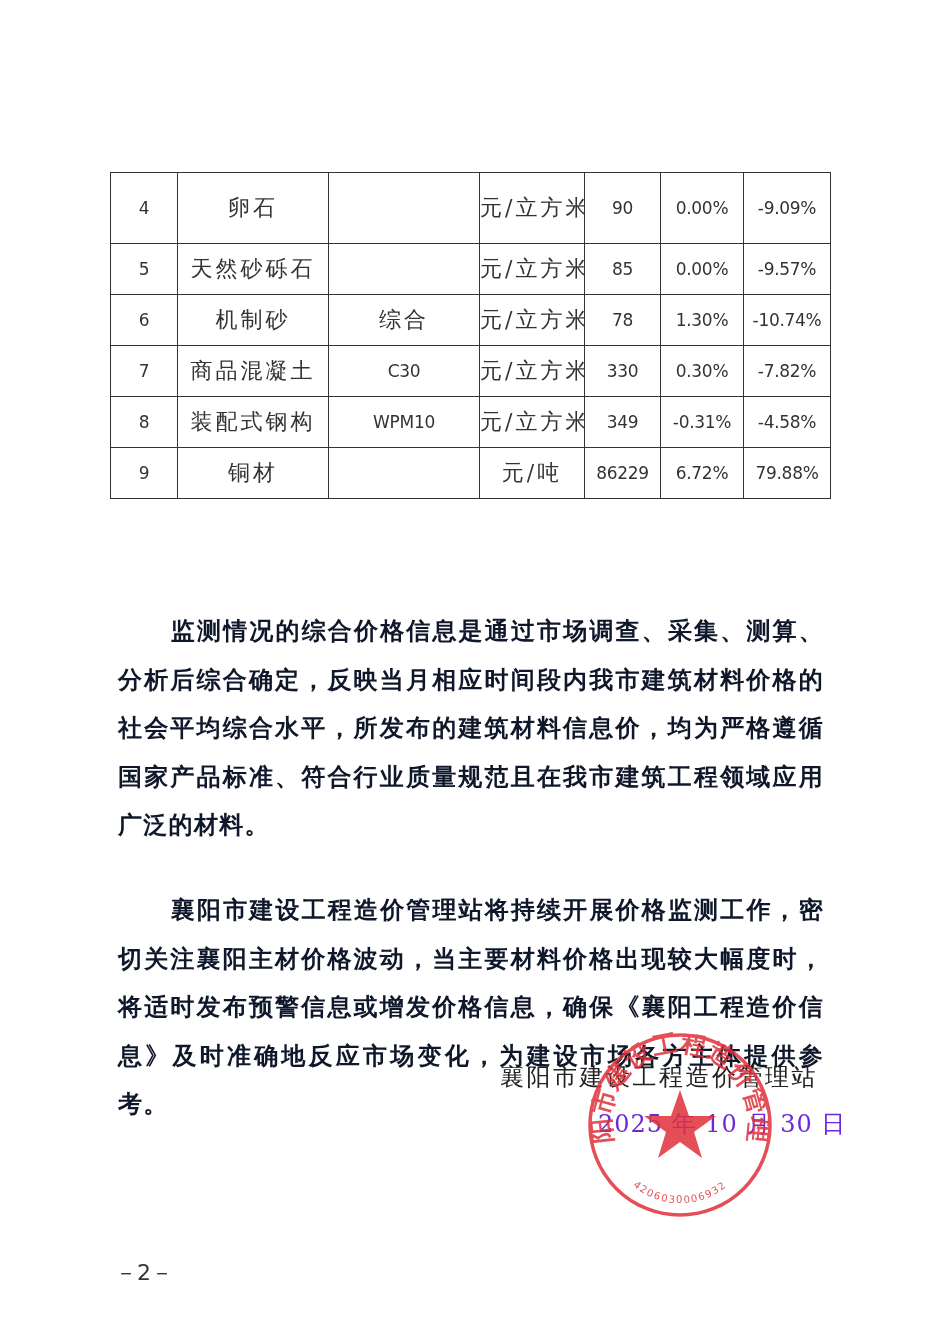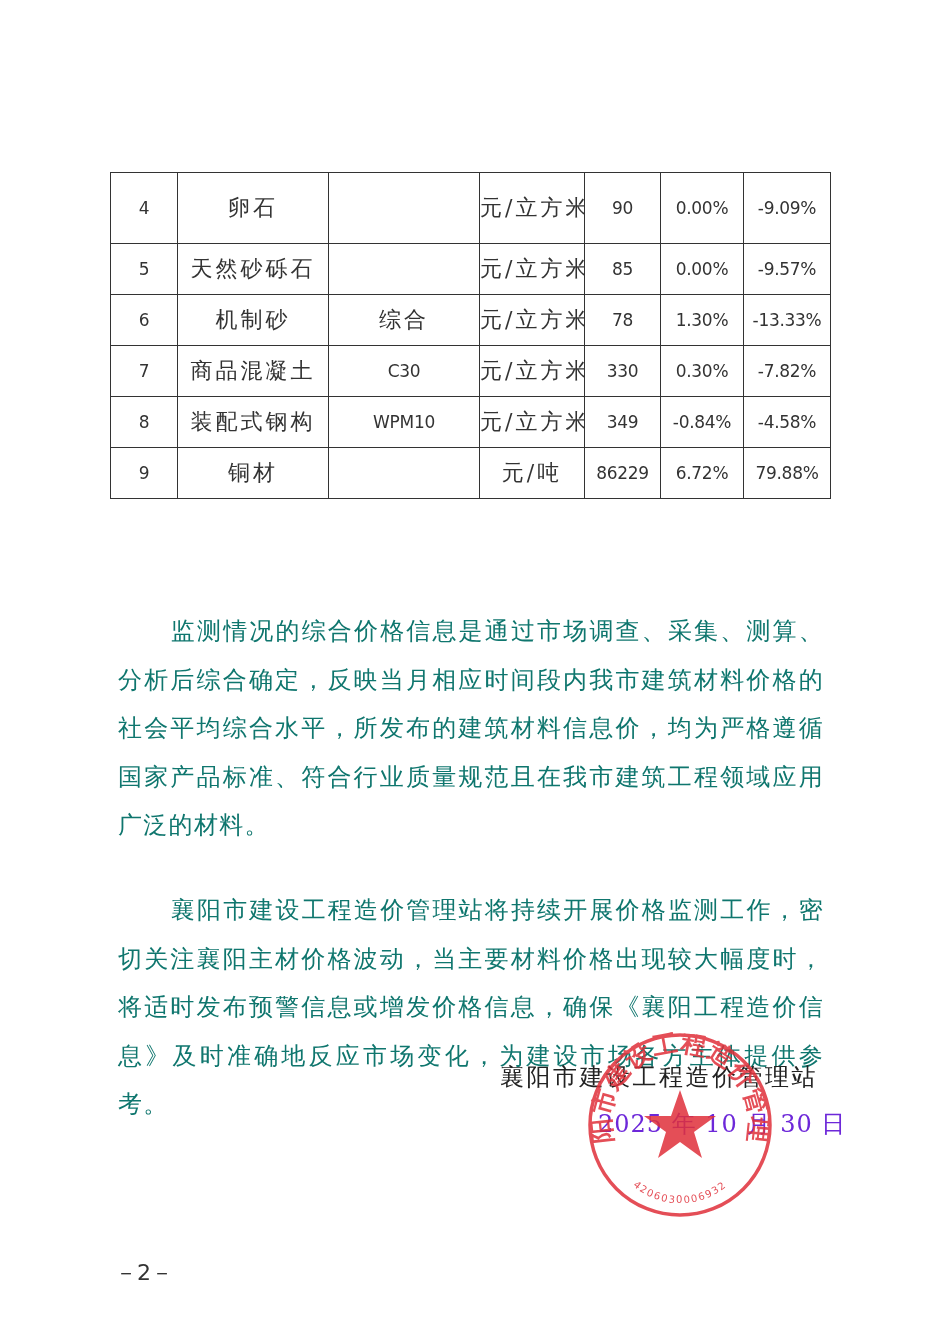--- a/index.html
+++ b/index.html
@@ -19,21 +19,21 @@
   .price-table td.cn { font-family: "DejaVu Serif", "Liberation Serif", serif; letter-spacing: 3px; font-size: 22px; }
   .price-table td.num { font-size: 17px; letter-spacing: -0.3px; }
   .price-table tr.row { height: 51px; }
   .price-table tr.row.first { height: 71px; }
   .price-table tr.note-row { height: 52px; }
   .price-table td.note { text-align: left; padding-left: 10px; font-family: "DejaVu Serif", "Liberation Serif", serif; font-size: 16.5px; letter-spacing: 1px; }
 
   .para {
     position: absolute; left: 118px; width: 706px;
     font-size: 24px; line-height: 48.5px; letter-spacing: 1.3px;
-    text-align: justify; margin: 0; color: #0f766e;
+    text-align: justify; margin: 0; color: #0f172a; font-weight: bold;
   }
   .para .indent { display: inline-block; width: 52px; }
   #para1 { top: 607px; }
   #para2 { top: 886px; }
 
   .signature {
     position: absolute; right: 132px; top: 1055px;
     font-size: 24px; letter-spacing: 2.5px; line-height: 44px; color: #222; z-index: 1;
   }
   .date {
@@ -81,38 +81,38 @@
       <td class="num">0.00%</td>
       <td class="num">-9.57%</td>
     </tr>
     <tr class="row">
       <td class="num">6</td>
       <td class="cn">机制砂</td>
       <td class="cn">综合</td>
       <td class="cn">元/立方米</td>
       <td class="num">78</td>
       <td class="num">1.30%</td>
-      <td class="num">-13.33%</td>
+      <td class="num">-10.74%</td>
     </tr>
     <tr class="row">
       <td class="num">7</td>
       <td class="cn">商品混凝土</td>
       <td class="num">C30</td>
       <td class="cn">元/立方米</td>
       <td class="num">330</td>
       <td class="num">0.30%</td>
       <td class="num">-7.82%</td>
     </tr>
     <tr class="row">
       <td class="num">8</td>
       <td class="cn">装配式钢构</td>
       <td class="num">WPM10</td>
       <td class="cn">元/立方米</td>
       <td class="num">349</td>
-      <td class="num">-0.84%</td>
+      <td class="num">-0.31%</td>
       <td class="num">-4.58%</td>
     </tr>
     <tr class="row">
       <td class="num">9</td>
       <td class="cn">铜材</td>
       <td class="cn"></td>
       <td class="cn">元/吨</td>
       <td class="num">86229</td>
       <td class="num">6.72%</td>
       <td class="num">79.88%</td>

